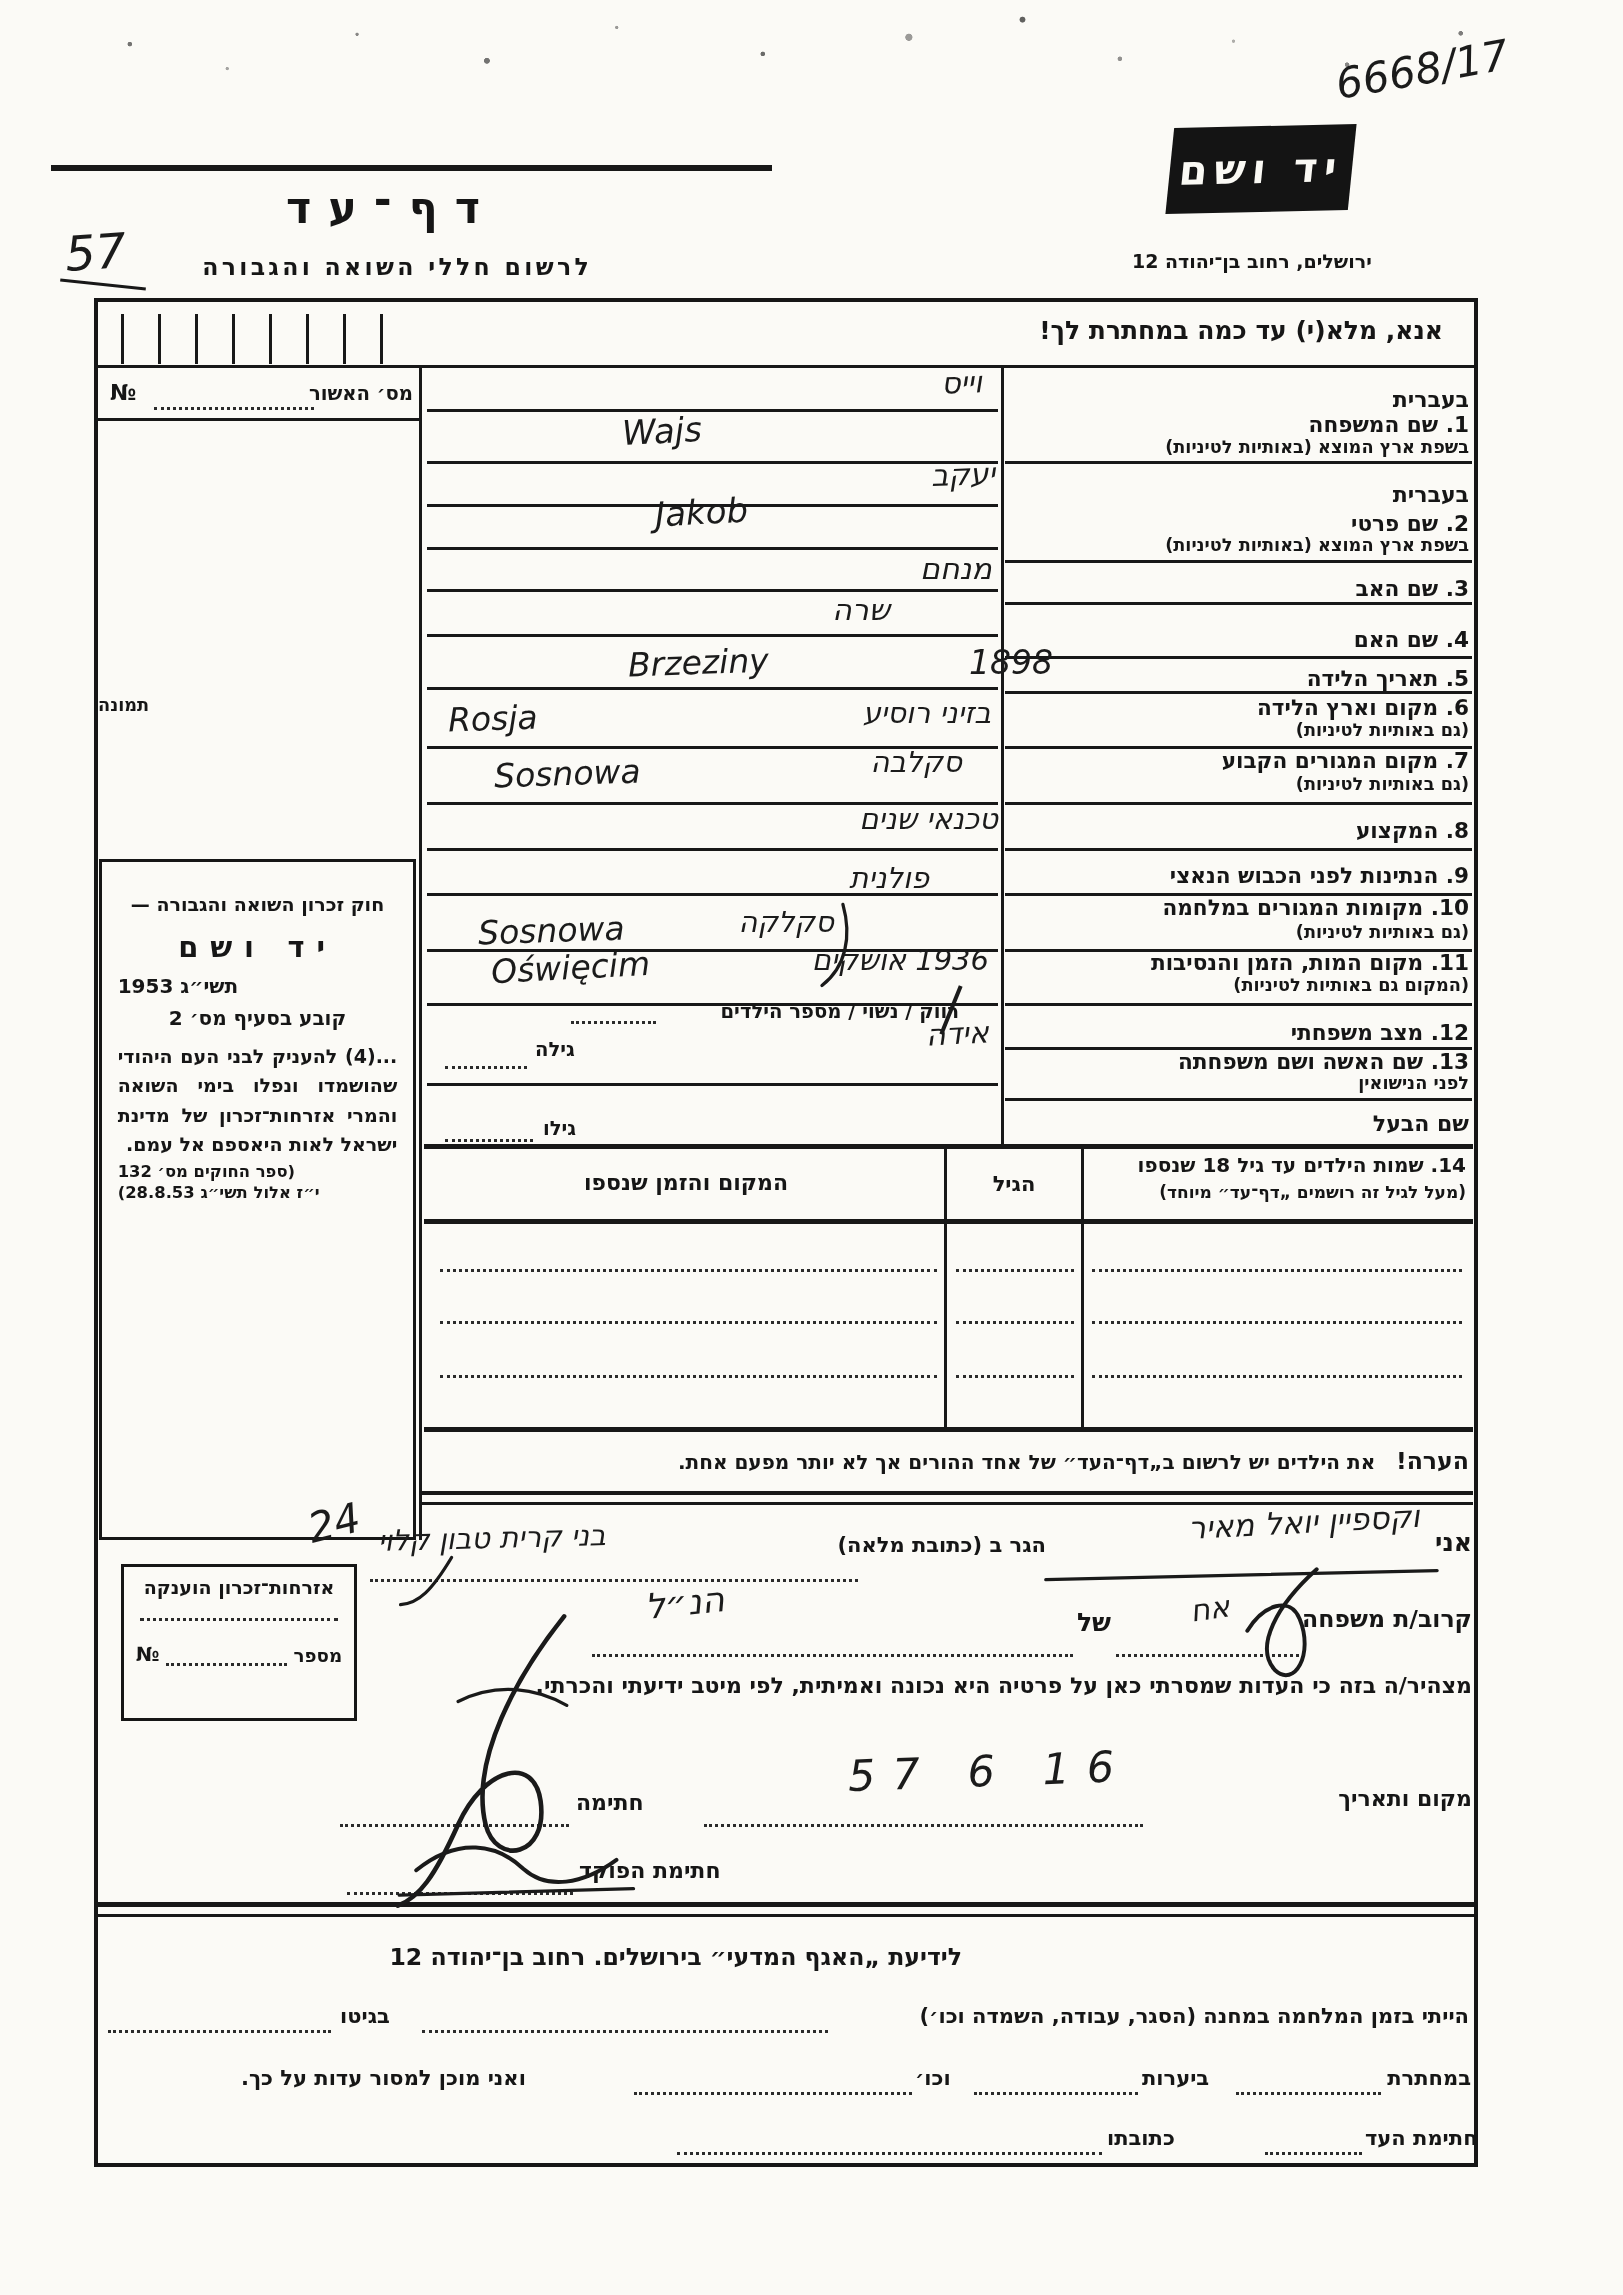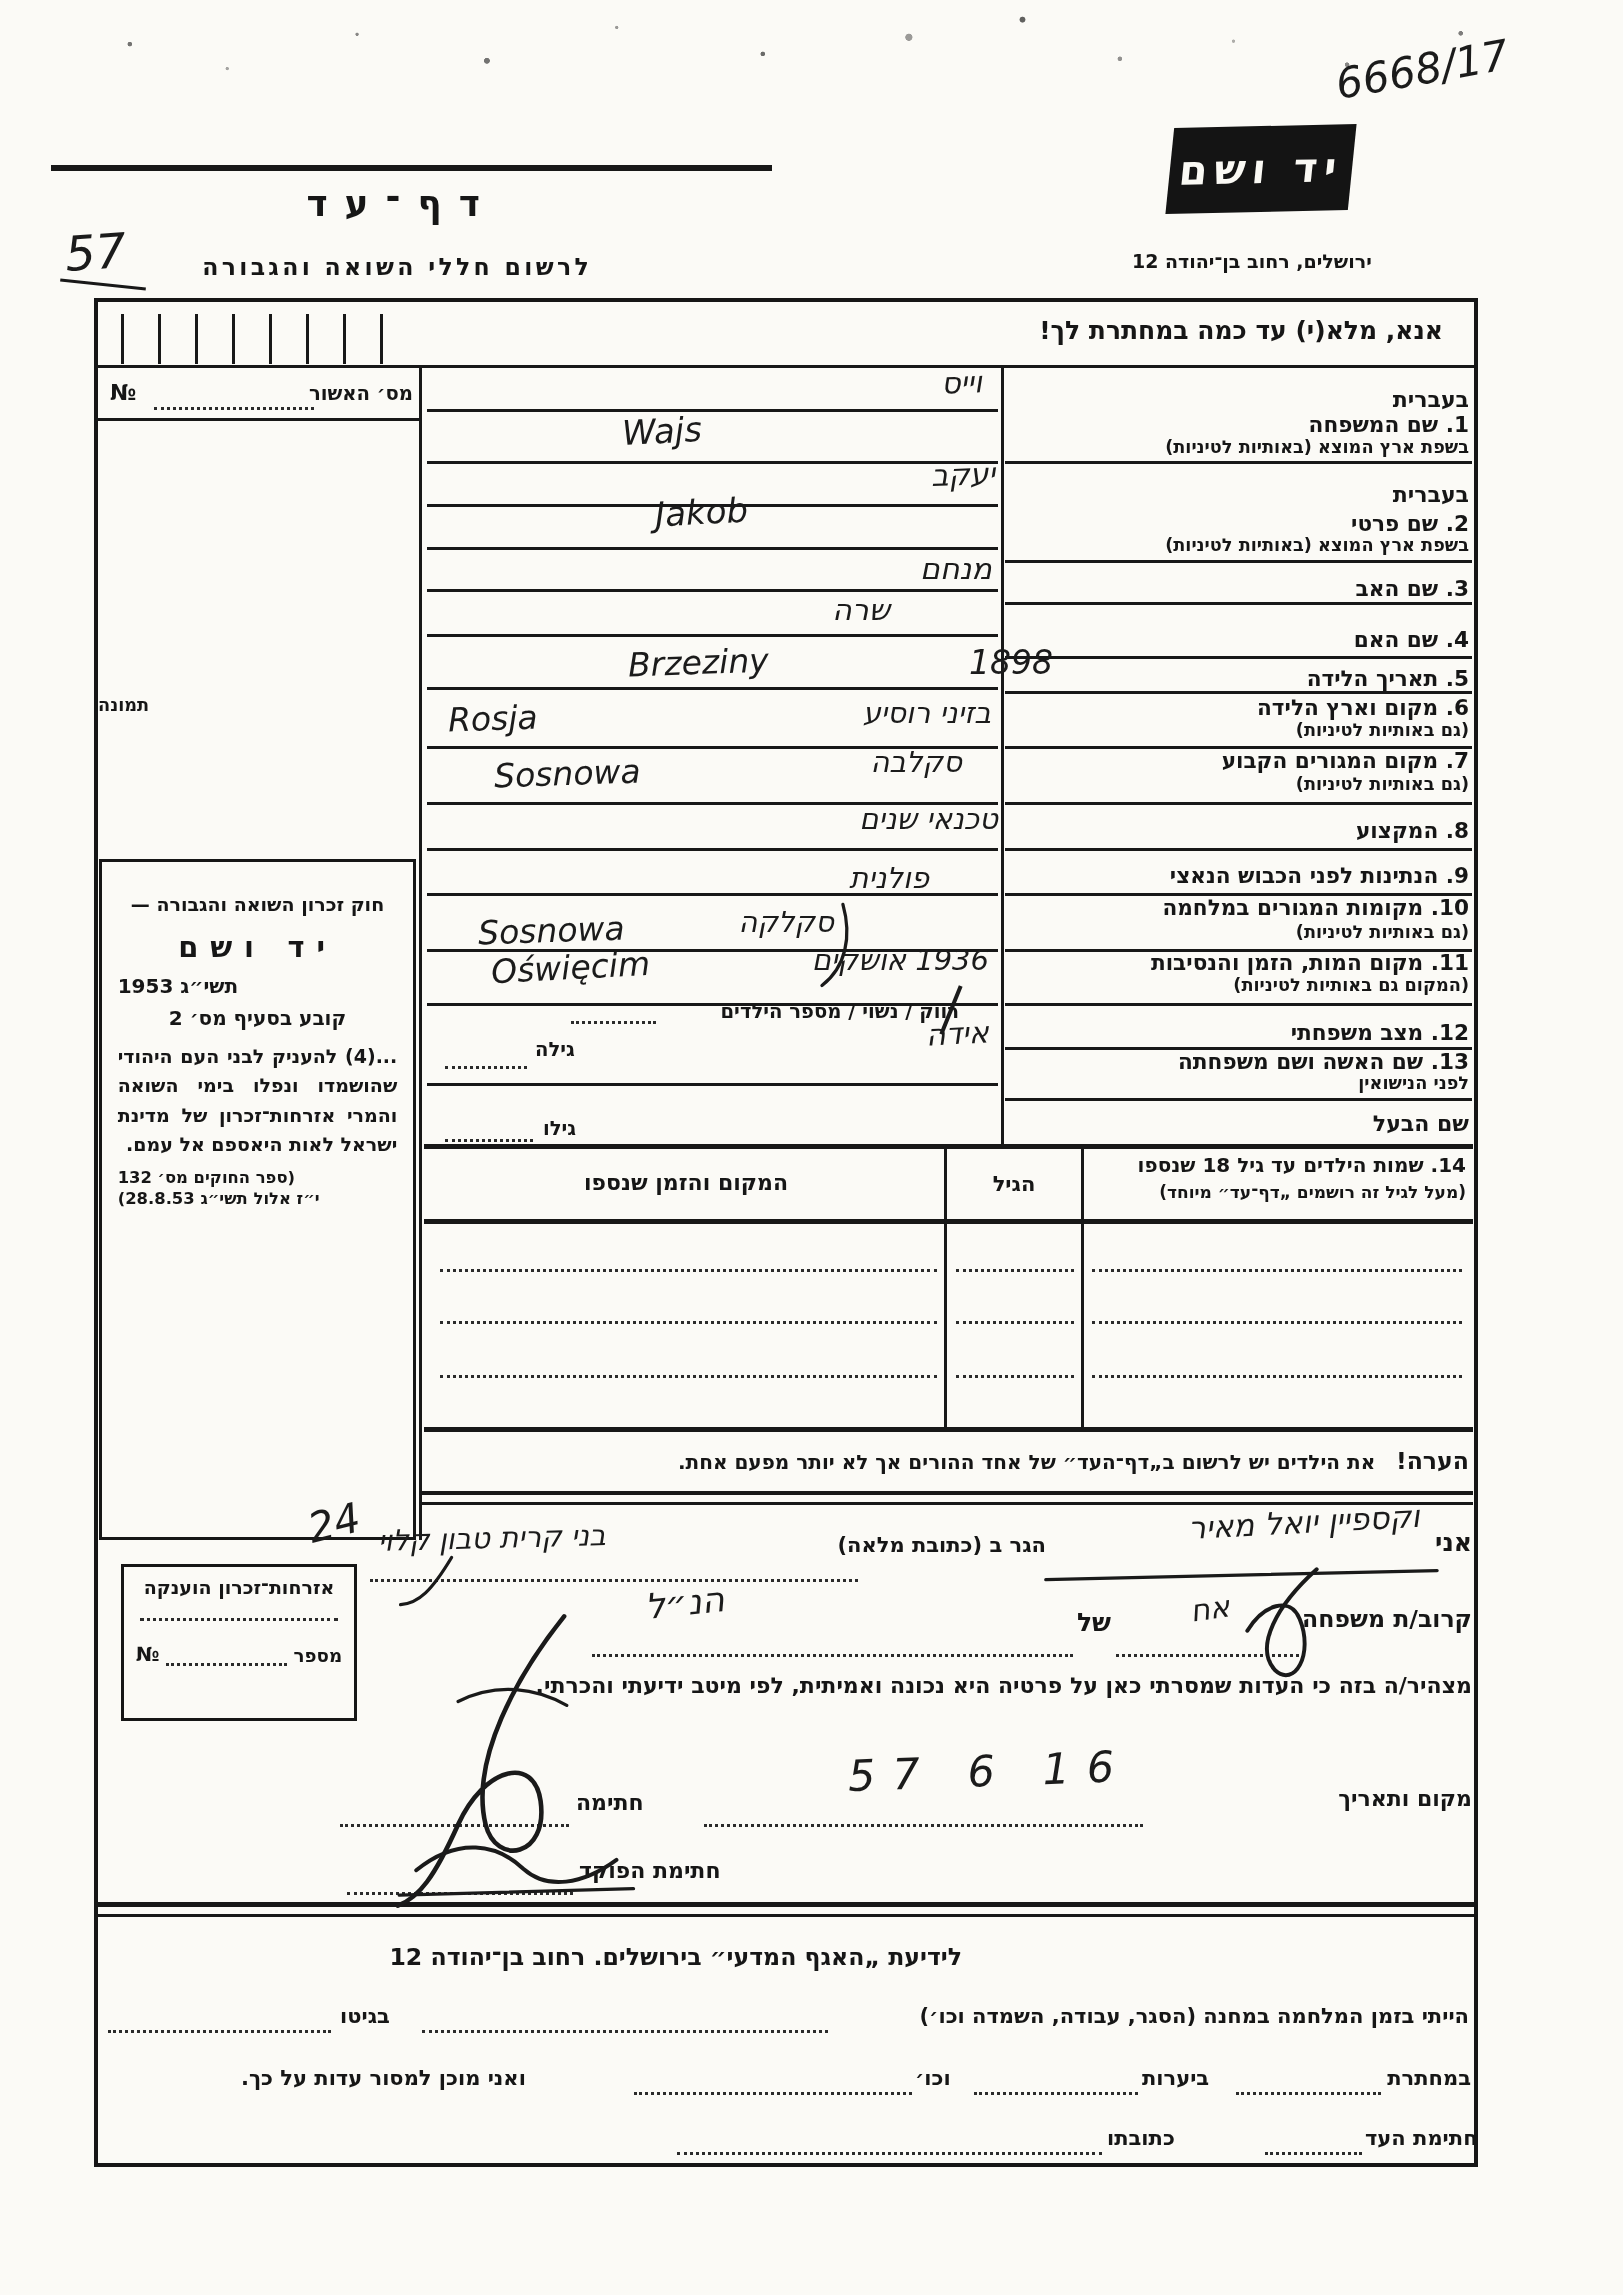--- a/index.html
+++ b/index.html
@@ -35,39 +35,39 @@
   .ticks{position:absolute;left:99px;top:314px;width:318px;height:50px;
          background:repeating-linear-gradient(to left, transparent 0 34px, #181818 34px 37px)}
   .lawbox{position:absolute;left:99px;top:859px;width:317px;height:681px;border:3.3px solid #161616;
           padding:13px 15.7px;direction:rtl}
   .lawbox .h1{font-size:19px;font-weight:bold;text-align:center;margin-top:18.3px}
   .lawbox .h2{font-size:29px;font-weight:bold;text-align:center;letter-spacing:11.8px;margin-top:14.4px}
   .lawbox .h3{font-size:20px;font-weight:bold;text-align:left;margin-top:10.5px}
   .lawbox .h4{font-size:20px;font-weight:bold;text-align:center;margin-top:7.9px}
   .lawbox .bd{font-size:19px;font-weight:bold;text-align:justify;line-height:1.55;margin-top:19.6px}
   .lawbox .bd2{font-size:19px;font-weight:bold;text-align:justify;line-height:1.55;margin-top:11.8px}
-  .lawbox .src{font-size:16.4px;font-weight:bold;text-align:left;margin-top:8px;direction:rtl}
+  .lawbox .src{font-size:16.4px;font-weight:bold;text-align:left;margin-top:2px;direction:rtl}
   .citbox{position:absolute;left:121px;top:1564px;width:236px;height:157px;border:3.3px solid #161616;padding:9.2px 11.8px}
   .citbox .t{font-size:19px;font-weight:bold;text-align:center}
   .citbox .d{border-bottom:3.3px dotted #2b2b2b;margin:19.6px 3.9px 0 3.9px}
   .citbox .row{display:flex;direction:rtl;align-items:flex-end;gap:6.5px;margin-top:22px}
   .citbox .row .fill{flex:1;border-bottom:3.3px dotted #2b2b2b;height:22px}
   .remark-row{position:absolute;right:154px;top:1447px;font-weight:bold;white-space:nowrap}
 </style>
 </head>
 <body>
 
 <div class="page">
 
   <div class="noise"></div>
 
   <div class="abs hw" style="left:1335px;top:45px;font-size:42px;transform:rotate(-10deg)">6668/17</div>
 
   <div class="lineH" style="left:51px;top:165px;width:721px;height:5.9px"></div>
-  <div class="abs lbl" style="right:1126px;top:183px;font-size:36px;letter-spacing:17px">דף־עד</div>
+  <div class="abs lbl" style="right:1126px;top:183px;font-size:43px;letter-spacing:17px">דף־עד</div>
   <div class="abs hw" style="left:65px;top:224px;font-size:48px;transform:rotate(-4deg)">57</div>
   <div class="lineH" style="left:60px;top:283px;width:86px;height:3.3px;transform:rotate(6deg)"></div>
   <div class="abs lbl" style="right:1031px;top:253px;font-size:23.6px;letter-spacing:3.3px">לרשום חללי השואה והגבורה</div>
 
   <div class="logo">
     <span>יד ושם</span>
   </div>
   <div class="abs lbl" style="left:1132px;top:250px;font-size:19px">ירושלים, רחוב בן־יהודה 12</div>
 
   <div class="border-box" style="left:94px;top:298px;width:1384px;height:1869px"></div>

